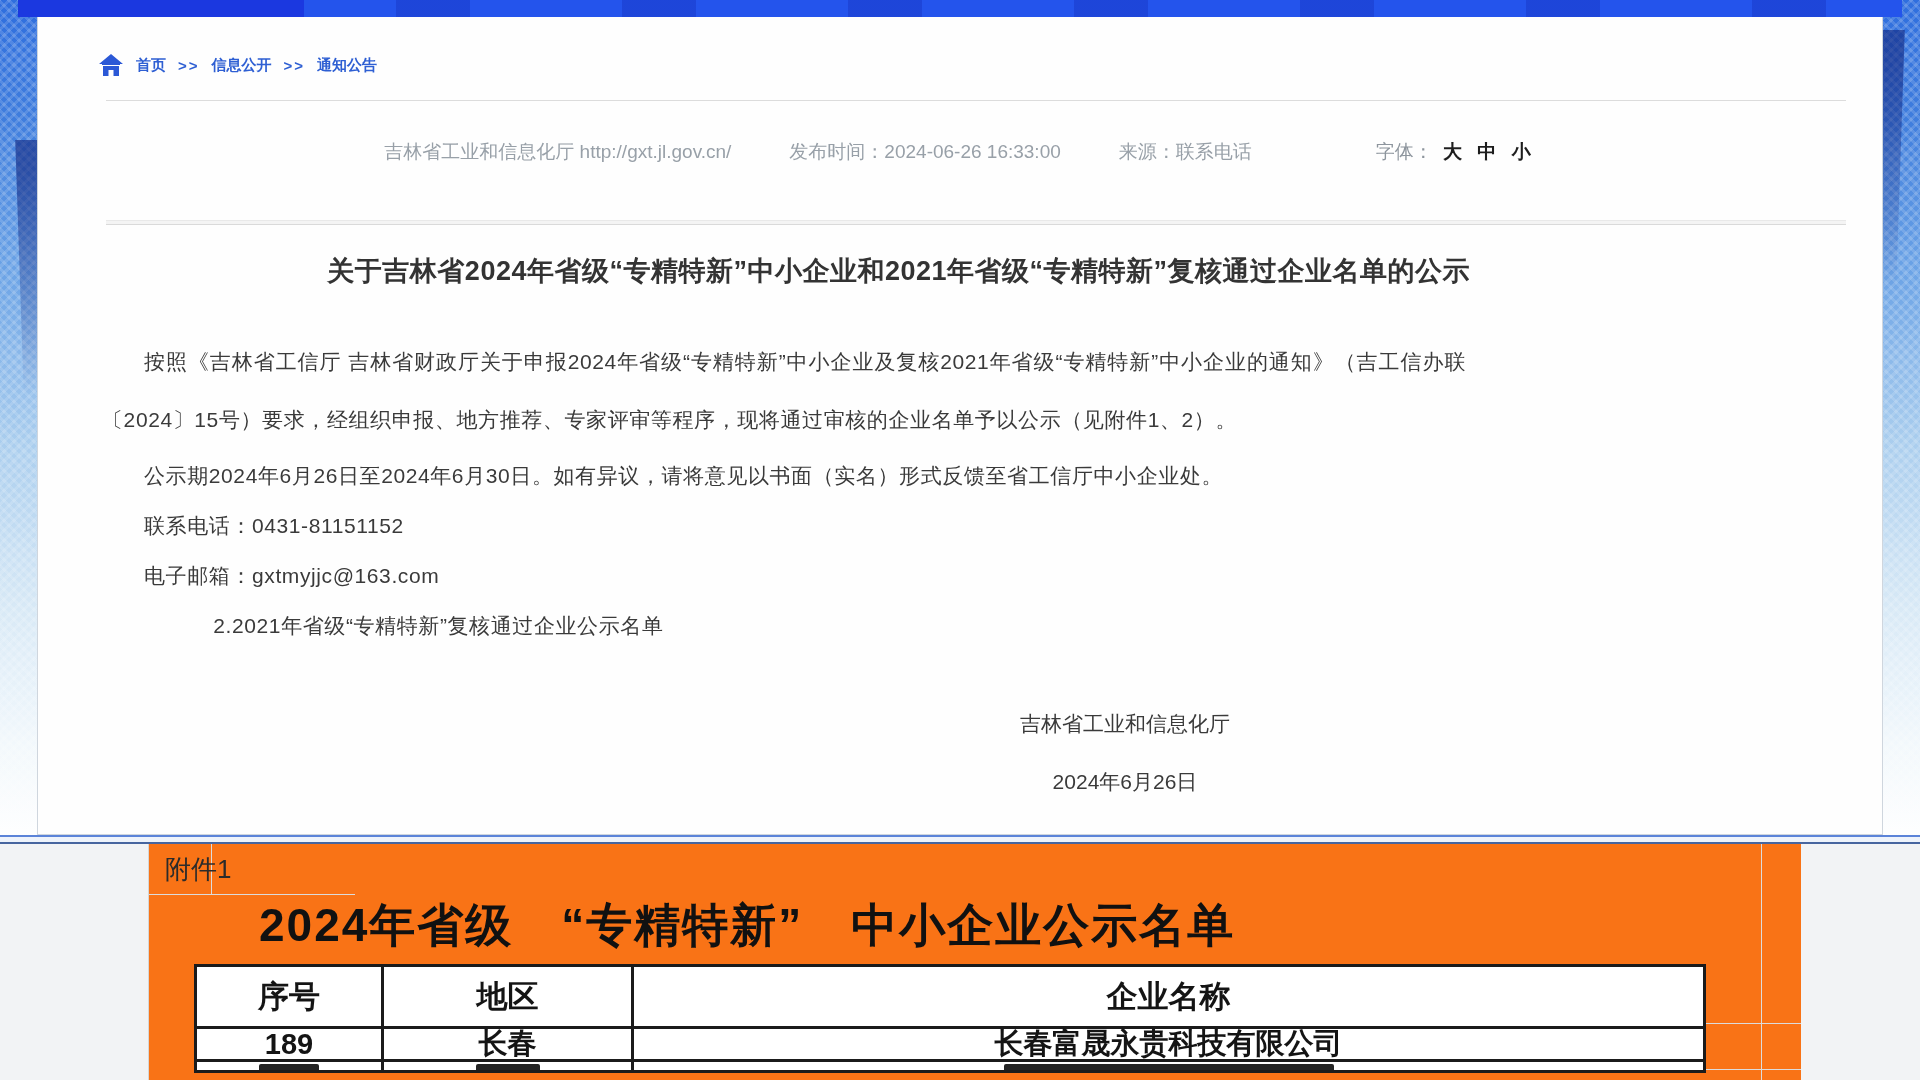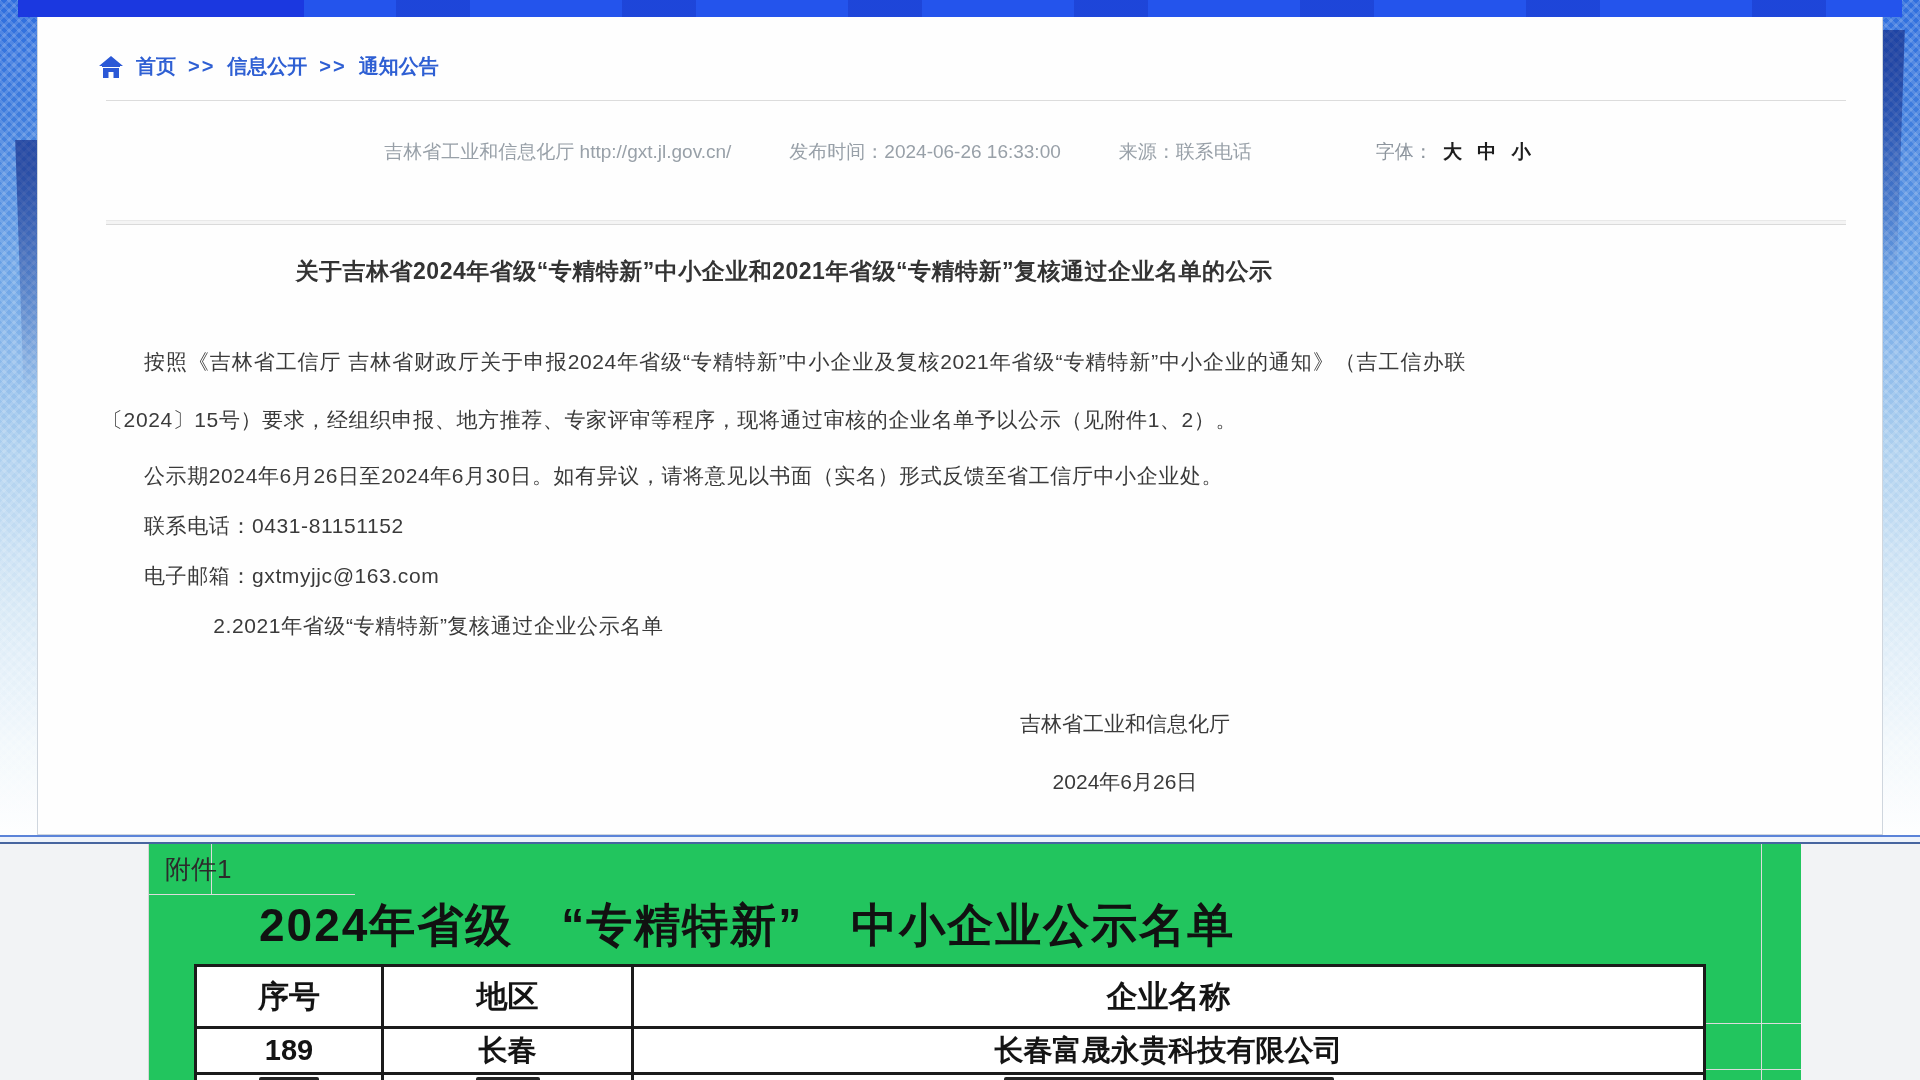--- a/index.html
+++ b/index.html
@@ -23,64 +23,64 @@
   
   .topbar{position:absolute;left:18px;right:18px;top:0;height:17px;background:#2454ec;
     background-image:repeating-linear-gradient(90deg, rgba(8,18,150,0) 0 152px, rgba(8,18,150,.22) 152px 226px);}
   .topbar::before{content:"";position:absolute;left:0;top:0;width:286px;height:100%;background:#1b38e0;}
 
   
   .panel{position:absolute;left:37px;top:17px;width:1846px;height:818px;background:#fefefe;
     border:1px solid #cfd6de;border-top:none;box-sizing:border-box;}
 
   .breadcrumb{position:absolute;left:60px;top:36px;display:flex;align-items:center;gap:12px;
-    color:#2e5fd3;font-size:20px;font-weight:bold;}
+    color:#2e5fd3;font-size:15px;font-weight:bold;}
   .breadcrumb a{color:#2e5fd3;text-decoration:none;cursor:pointer;}
   .breadcrumb .sep{color:#2e5fd3;font-weight:bold;letter-spacing:2px;}
   .home-ic{width:26px;height:24px;display:block;cursor:pointer;}
 
   .bc-divider{position:absolute;left:68px;right:36px;top:83px;height:1px;background:#dcdcdc;}
 
   .meta{position:absolute;left:0;right:0;top:122px;display:flex;justify-content:center;
     color:#98a0a8;font-size:19px;white-space:nowrap;}
   .meta .m-item{margin:0 29px;}
   .meta .fontctl{margin-left:95px;color:#8d959d;}
   .meta .fontctl a{color:#1d1d1d;text-decoration:none;cursor:pointer;margin:0 5px;font-weight:bold;}
 
   .divider2{position:absolute;left:68px;right:36px;top:203px;height:3px;
     border-top:1px solid #e9e9e9;border-bottom:1px solid #dadada;background:#f4f4f4;}
 
   .article{position:absolute;left:60px;top:238px;width:1372px;color:#3a3a3a;font-size:21px;}
-  .article h1{margin:0;font-size:23px;line-height:32px;color:#333;text-align:center;font-weight:bold;letter-spacing:.5px;}
+  .article h1{margin:0;font-size:27px;line-height:32px;color:#333;text-align:right;font-weight:bold;letter-spacing:.5px;}
   .article p{margin:4px;letter-spacing:.6px;}
   .article .p1{margin-top:46px;line-height:58px;text-indent:2em;text-align:justify;}
   .article .pn{margin-top:0;line-height:46px;text-indent:2em;}
   .article .attach2{text-indent:5.3em;}
   .signature{margin:46px 240px 0 auto;width:max-content;text-align:center;line-height:58px;color:#3a3a3a;}
 
   
   .blue-sep{position:absolute;left:0;right:0;top:835px;height:9px;
     background:linear-gradient(180deg,#5b83d8 0 2px,#eef3fb 2px 7px,#47659f 7px 9px);}
 
   
   .bottom{position:absolute;left:0;right:0;top:844px;height:236px;background:#f2f3f5;}
-  .sheet{position:absolute;left:148px;top:0;width:1652px;height:236px;background:#22c55e;
+  .sheet{position:absolute;left:148px;top:0;width:1652px;height:236px;background:#f97316;
     border-left:1px solid #d6d6d6;}
   .sheet .gl{position:absolute;background:#dcdcdc;}
   .sheet-label{position:absolute;left:16px;top:8px;font-size:26px;color:#2b2b2b;}
   .sheet-title{position:absolute;left:110px;top:51px;font-size:46px;font-weight:bold;color:#111;
     letter-spacing:2px;white-space:nowrap;}
   .grid-table{position:absolute;left:45px;top:120px;width:1512px;border:3px solid #1b1b1b;box-sizing:border-box;
     background:#fff;}
   .t-row{display:grid;grid-template-columns:187px 250px 1fr;}
   .t-row > div{border-right:3px solid #1b1b1b;display:flex;align-items:center;justify-content:center;
     font-weight:bold;color:#141414;box-sizing:border-box;}
   .t-row > div:last-child{border-right:none;}
   .t-head > div{height:62px;font-size:31px;border-bottom:3px solid #1b1b1b;}
-  .t-data > div{height:46px;font-size:29px;border-bottom:3px solid #1b1b1b;}
+  .t-data > div{height:33px;font-size:29px;border-bottom:3px solid #1b1b1b;}
   .t-partial{height:8px;overflow:hidden;}
   .t-partial .smudge{position:relative;top:2px;height:14px;background:#242424;border-radius:2px;}
   .t-partial > div:nth-child(1) .smudge{width:60px;}
   .t-partial > div:nth-child(2) .smudge{width:64px;}
   .t-partial > div:nth-child(3) .smudge{width:330px;}
 </style>
 </head>
 <body>
 
 <div class="page">

